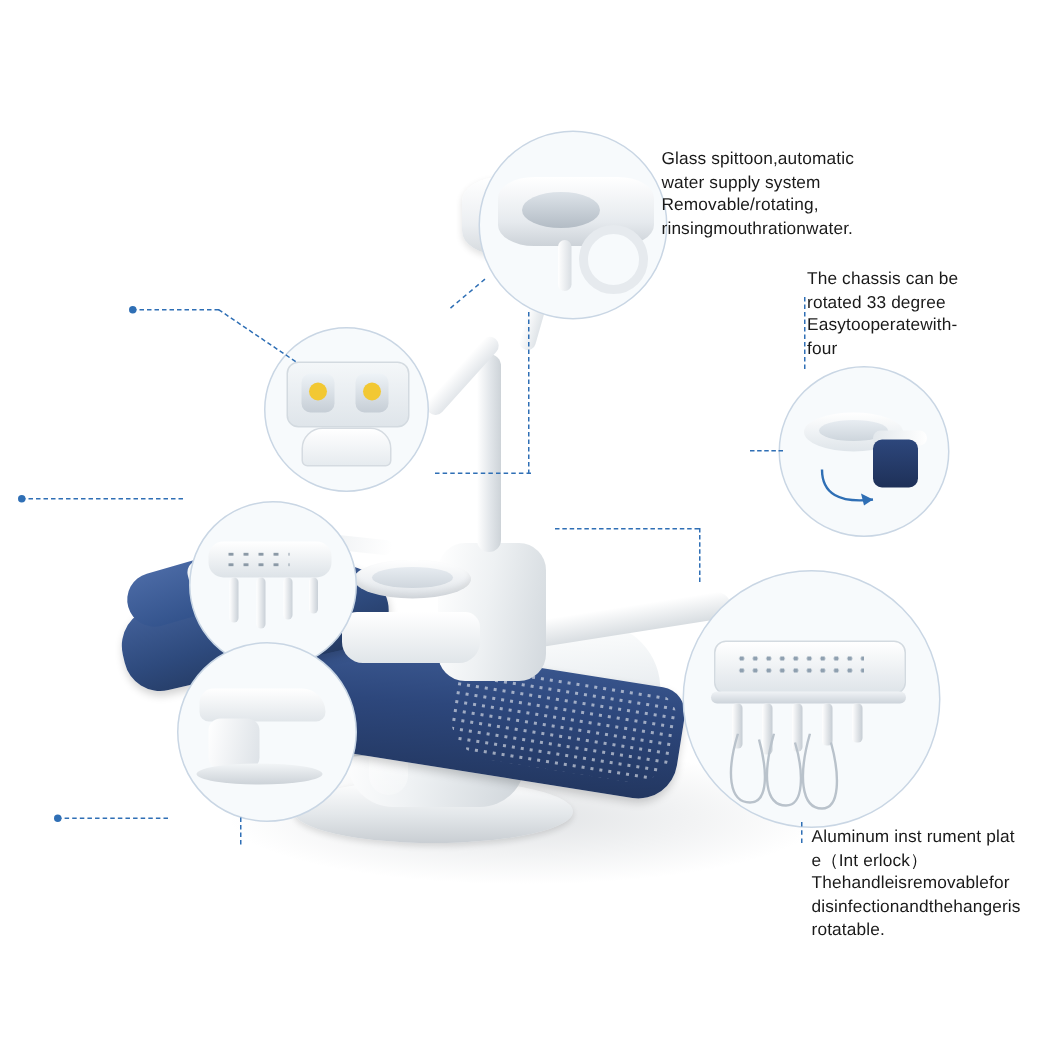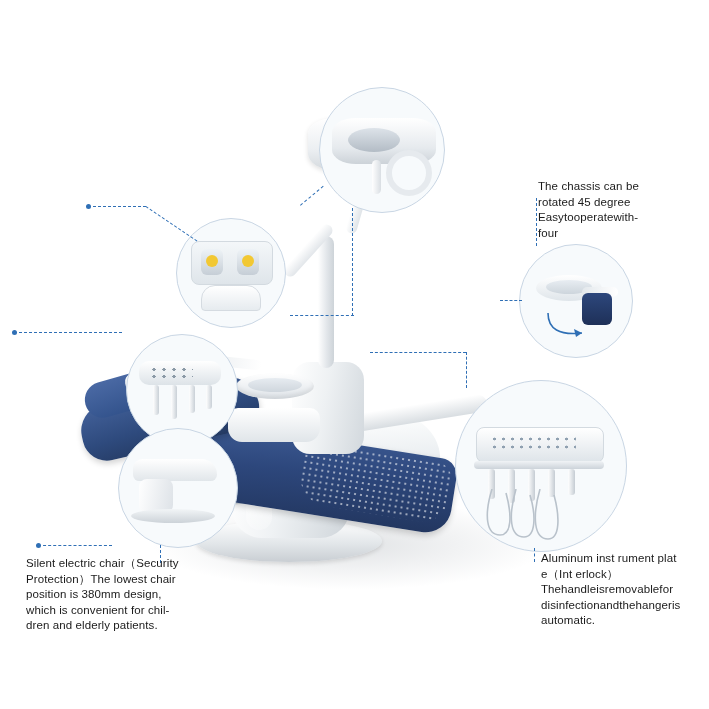--- a/index.html
+++ b/index.html
@@ -263,32 +263,31 @@
     <div class="dot" style="left:36px; top:543px;"></div>
     <div class="dash" style="left:38px; top:545px; width:74px;"></div>
     <div class="dashv" style="left:160px; top:545px; height:18px;"></div>
 
     <div class="dashv" style="left:534px; top:548px; height:14px;"></div>
     <div class="dash" style="left:370px; top:352px; width:96px;"></div>
     <div class="dashv" style="left:466px; top:352px; height:36px;"></div>
   </div>
 
 
+  <div class="note" style="left:441px; top:99px; width:180px;">Glass spittoon,automatic
+water supply system
+Removable/rotating,
+rinsingmouthrationwater.</div>
 
   <div class="note" style="left:538px; top:179px; width:150px;">The chassis can be
-rotated 45 degree
+rotated 33 degree
 Easytooperatewith-
 four</div>
 
 
-  <div class="note" style="left:26px; top:556px; width:164px;">Silent electric chair（Security
-Protection）The lowest chair
-position is 380mm design,
-which is convenient for chil-
-dren and elderly patients.</div>
 
   <div class="note" style="left:541px; top:551px; width:162px;">Aluminum inst rument plat
 e（Int erlock）
 Thehandleisremovablefor
 disinfectionandthehangeris
-automatic.</div>
+rotatable.</div>
 
 </div>
 
 </body></html>

